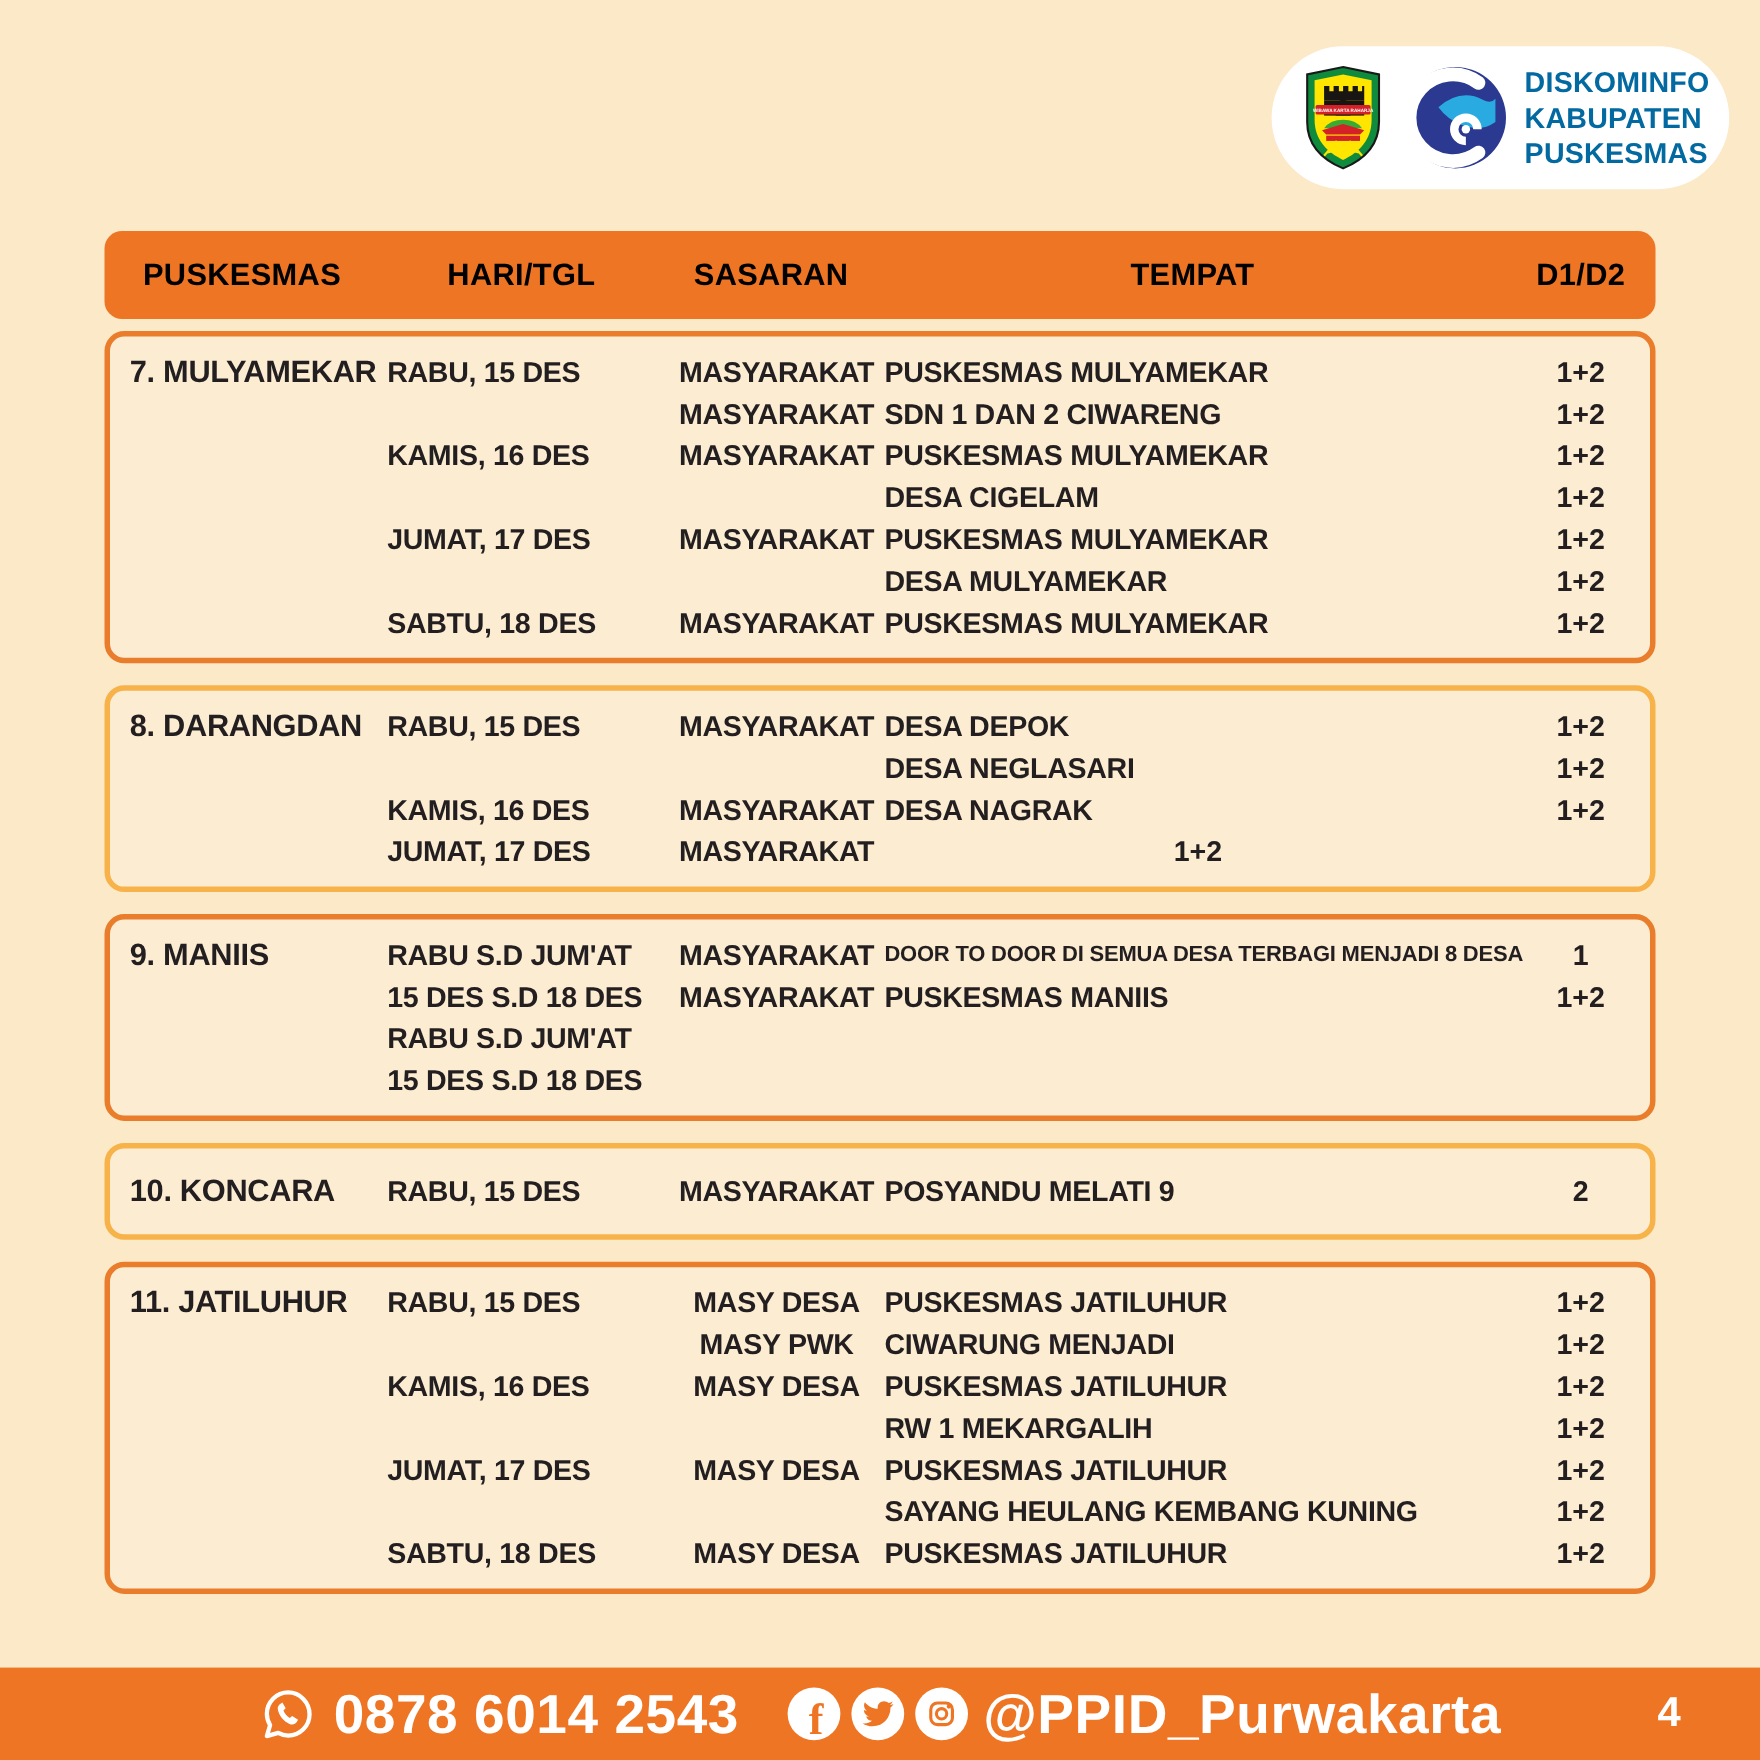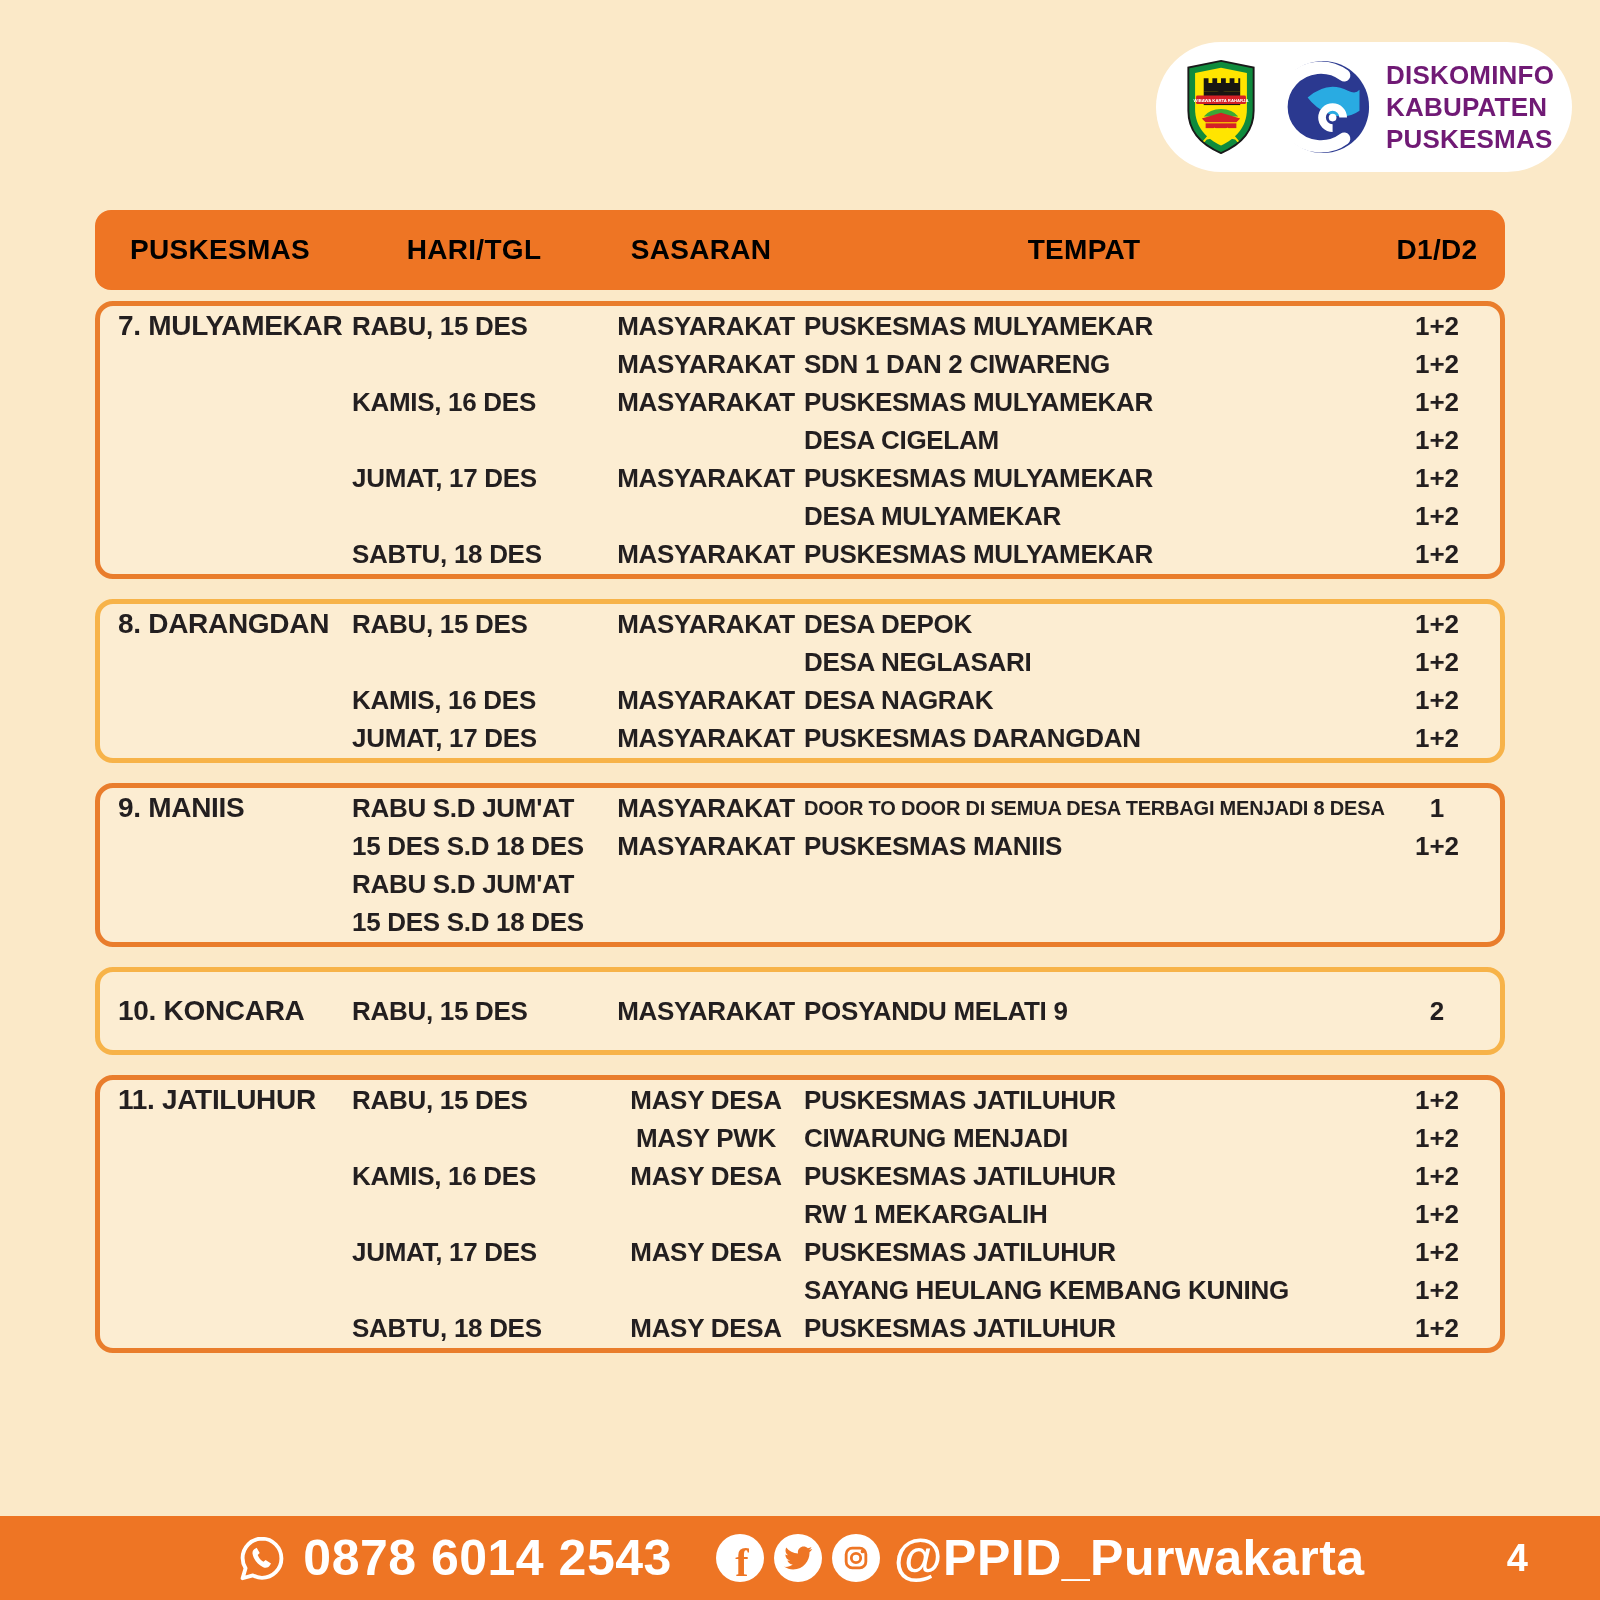--- a/index.html
+++ b/index.html
@@ -16,42 +16,42 @@
     position:absolute; top:42px; right:28px;
     width:416px; height:130px;
     background:#ffffff; border-radius:65px;
     display:flex; align-items:center;
     padding-left:26px; gap:15px;
   }
   .logo-pill svg { flex:0 0 auto; }
   .logo-text { display:flex; flex-direction:column; justify-content:center; }
   .logo-text div {
     font-size:26px; font-weight:bold; line-height:32px;
-    letter-spacing:.2px; color:#701a75; white-space:nowrap;
+    letter-spacing:.2px; color:#0369a1; white-space:nowrap;
   }
 
   
   .content { position:absolute; left:95px; top:210px; width:1410px; }
   .grid-cols {
     display:grid;
     grid-template-columns:250px 258px 196px 570px 1fr;
     align-items:center;
   }
   .thead {
     background:#EE7524; border-radius:16px;
     height:80px; margin-bottom:11px;
   }
   .thead .th {
     color:#000000; font-weight:bold; font-size:28px;
     text-align:center; letter-spacing:.3px;
   }
   .sec {
     border:5px solid #E97D2C; border-radius:18px;
     background:#FCEDD2;
-    padding:1px 0; margin-bottom:20px;
+    padding:13px 0; margin-bottom:20px;
   }
   .sec.gold { border-color:#F7B349; }
   .sec.orange { border-color:#E97D2C; }
   .sec[data-rows="1"] { padding:20px 0; }
   .row { height:38px; }
   .cell {
     font-size:26px; font-weight:bold; letter-spacing:-0.3px;
     white-space:nowrap; line-height:38px;
   }
   .cell.c1 { padding-left:18px; font-size:28px; }
@@ -204,21 +204,20 @@
           <span class="cell c1"></span>
           <span class="cell c2">KAMIS, 16 DES</span>
           <span class="cell c3">MASYARAKAT</span>
           <span class="cell c4">DESA NAGRAK</span>
           <span class="cell c5">1+2</span>
         </div>
         <div class="row grid-cols">
           <span class="cell c1"></span>
           <span class="cell c2">JUMAT, 17 DES</span>
           <span class="cell c3">MASYARAKAT</span>
-          <span class="cell c4">PUSKESMAS DARANGDAN</span>
           <span class="cell c5">1+2</span>
         </div>
       </section>
       <section class="sec orange" data-rows="4">
         <div class="row grid-cols">
           <span class="cell c1">9. MANIIS</span>
           <span class="cell c2">RABU S.D JUM'AT</span>
           <span class="cell c3">MASYARAKAT</span>
           <span class="cell c4 small">DOOR TO DOOR DI SEMUA DESA TERBAGI MENJADI 8 DESA</span>
           <span class="cell c5">1</span>

